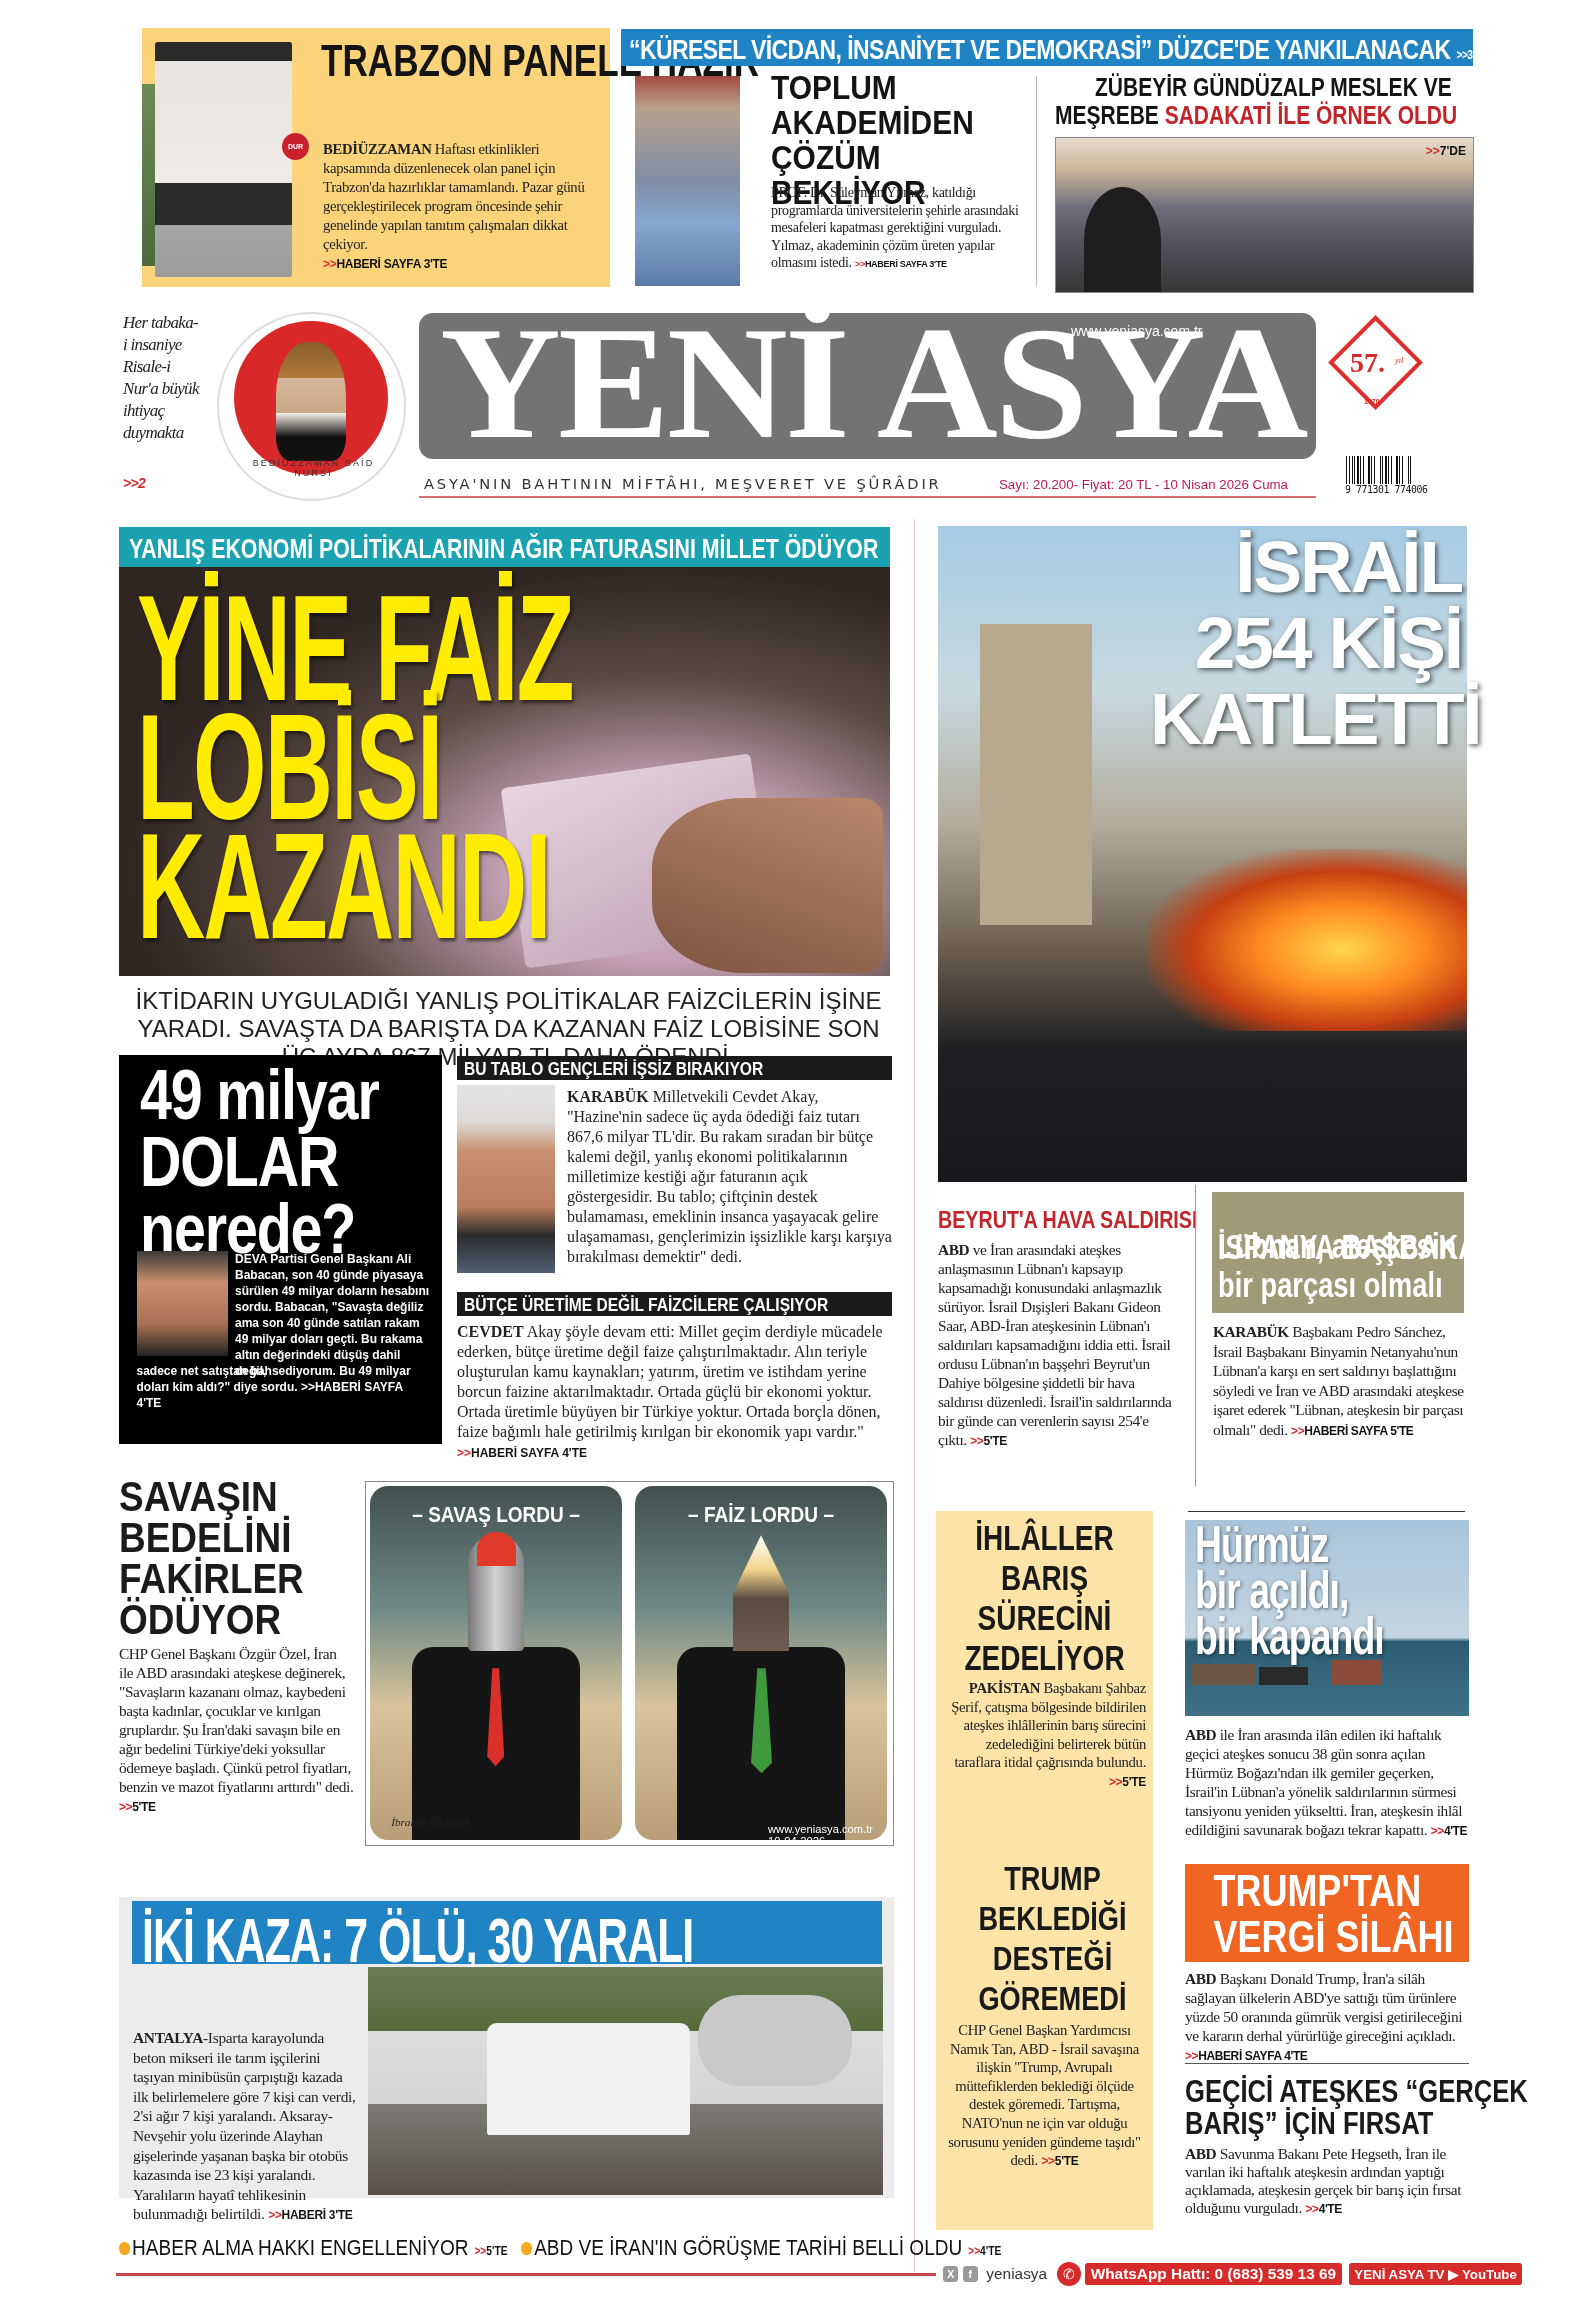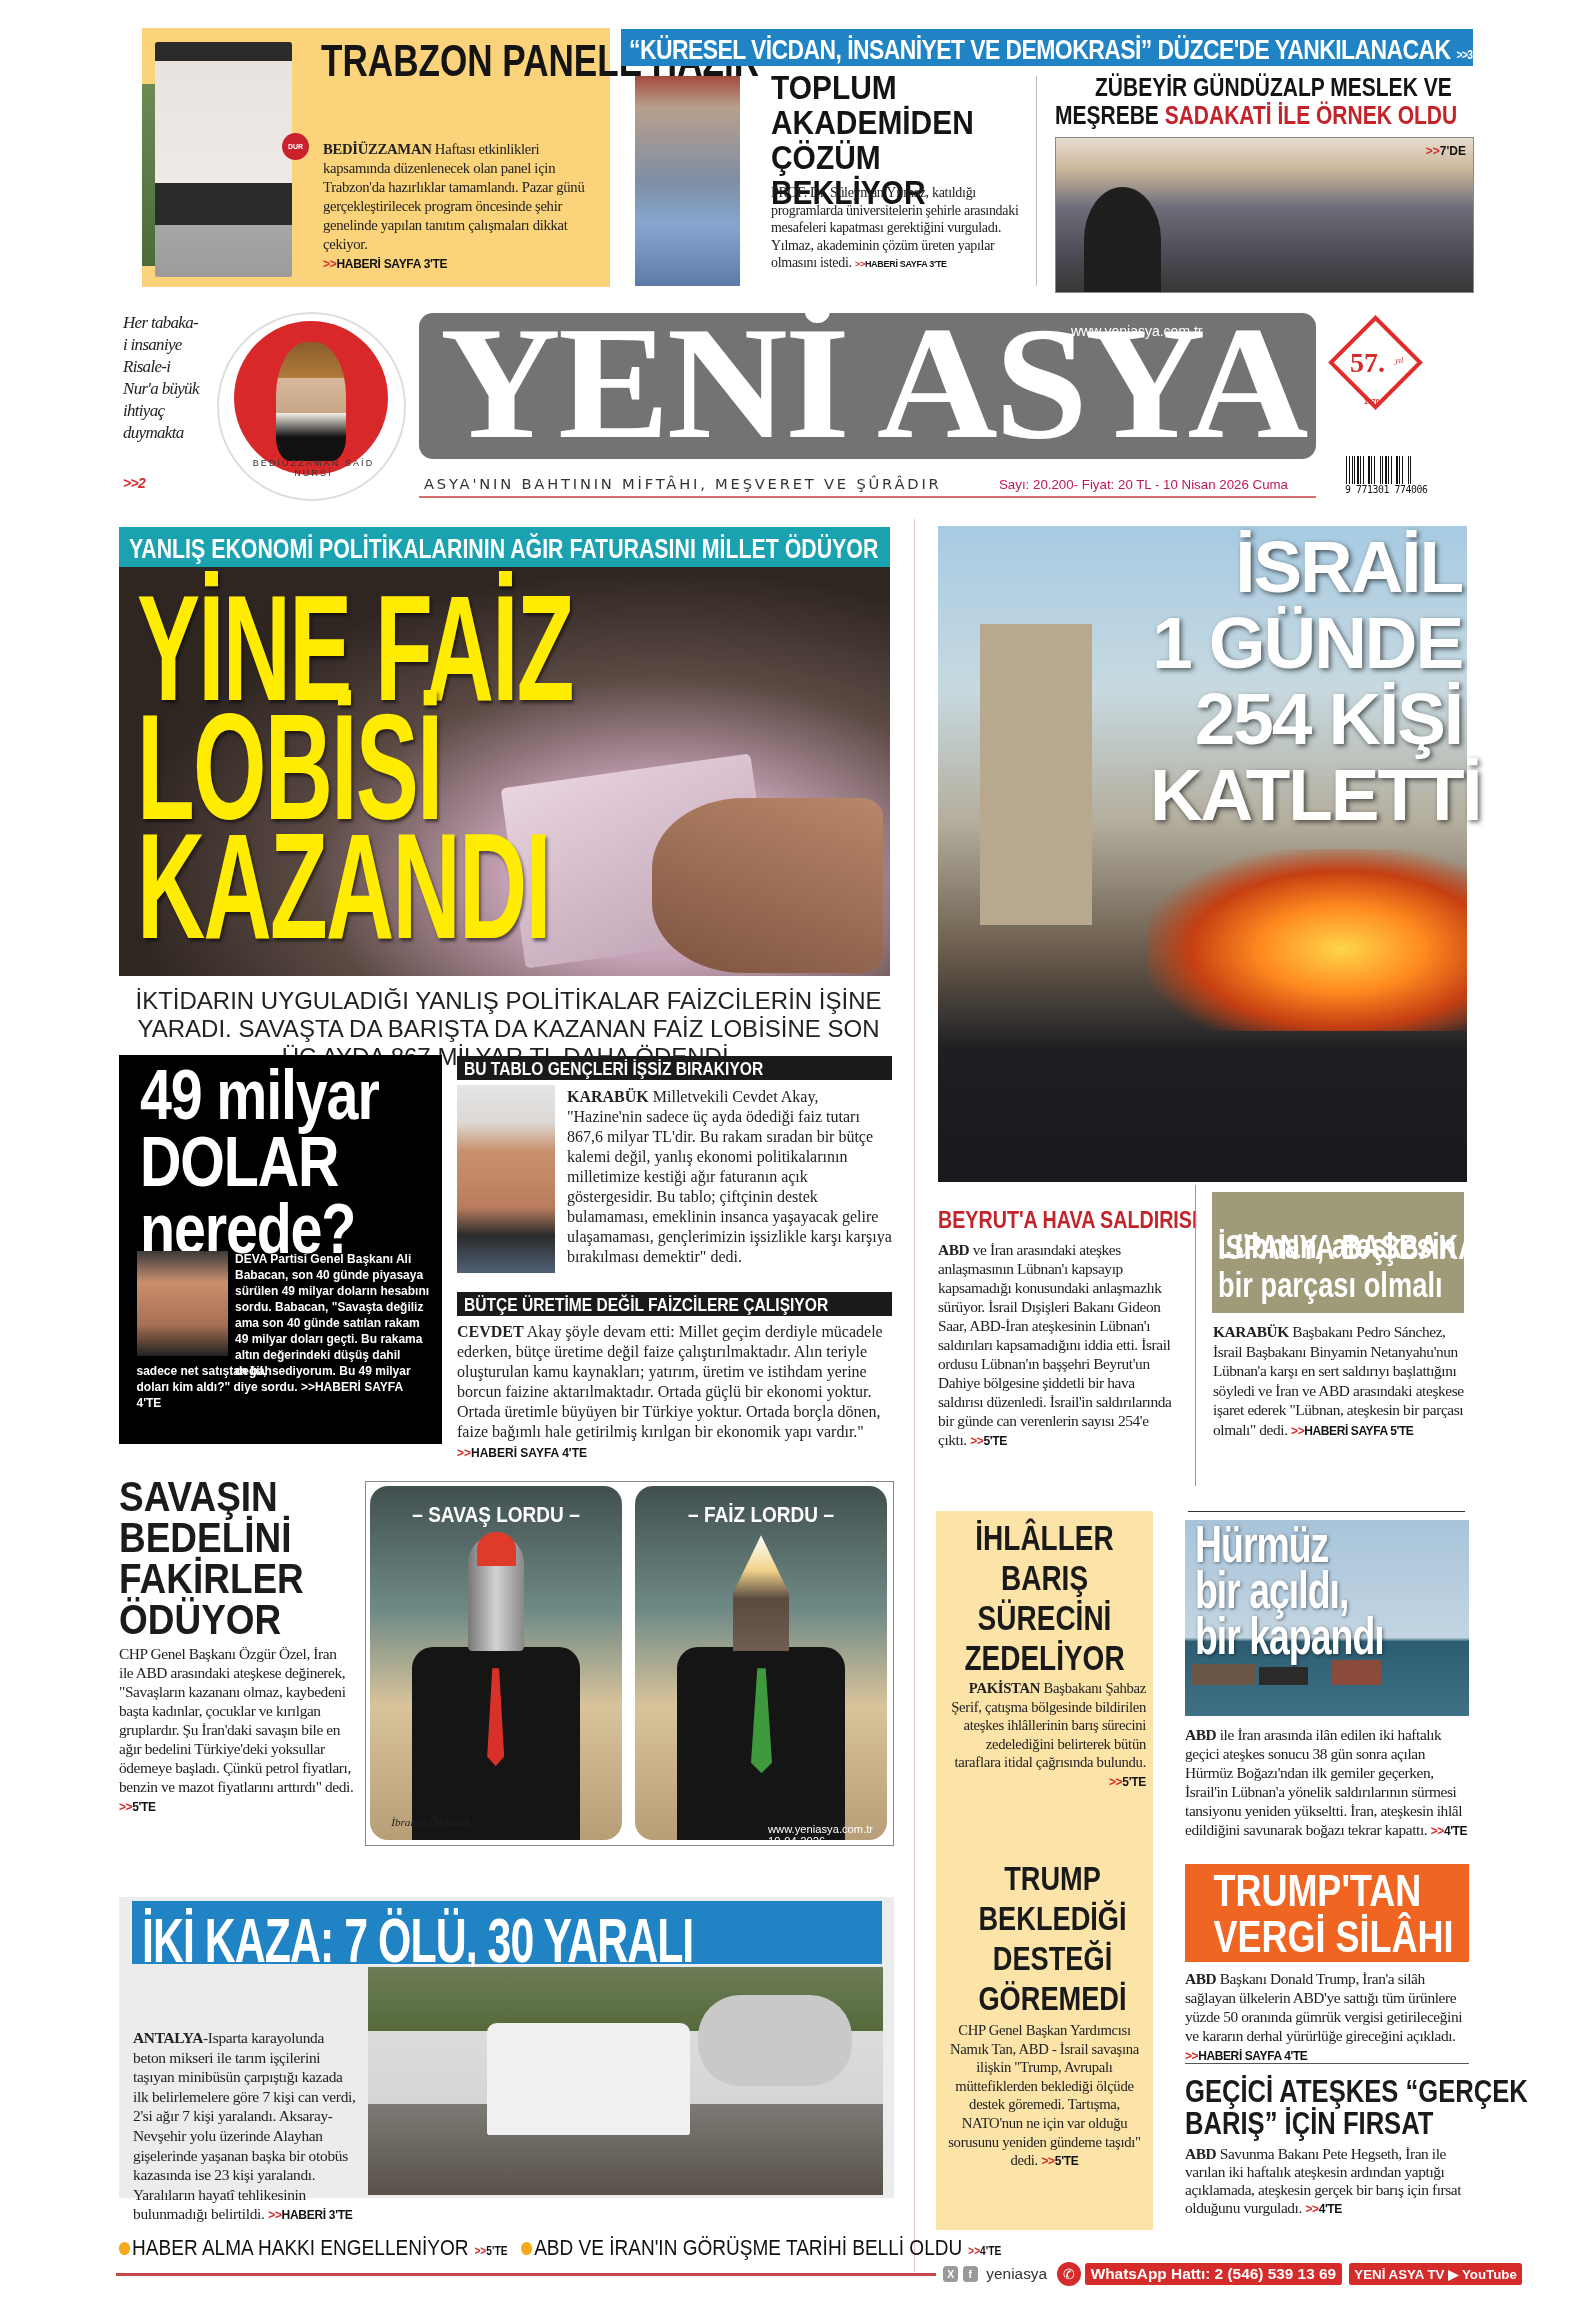--- a/index.html
+++ b/index.html
@@ -291,21 +291,20 @@
   <div class="abs truck"></div>
 </div>
 
 <div id="col-rule" class="abs"></div>
 <div id="israil-photo" class="abs photo">
   <div class="abs bld"></div>
   <div class="abs fire"></div>
 </div>
 <div id="israil-hl" class="abs">
   <div>İSRAİL</div>
-  <div>1 GÜNDE</div>
   <div>254 KİŞİ</div>
   <div>KATLETTİ</div>
 </div>
 
 <div id="beyrut-kicker" class="abs cond hl">BEYRUT'A HAVA SALDIRISI</div>
 <div id="beyrut-text" class="abs body-text">
   <b>ABD</b><span> ve İran arasındaki ateşkes anlaşmasının Lübnan'ı kapsayıp kapsamadığı konusundaki anlaşmazlık sürüyor. İsrail Dışişleri Bakanı Gideon Saar, ABD-İran ateşkesinin Lübnan'ı saldırıları kapsamadığını iddia etti. İsrail ordusu Lübnan'ın başşehri Beyrut'un Dahiye bölgesine şiddetli bir hava saldırısı düzenledi. İsrail'in saldırılarında bir günde can verenlerin sayısı 254'e çıktı.</span>
   <span class="more"><span class="arr">&gt;&gt;</span><span>5'TE</span></span>
 </div>
 <div id="sub-rule" class="abs"></div>
@@ -382,16 +381,16 @@
 <div id="ticker" class="abs">
   <span><span class="dot"></span><span>HABER ALMA HAKKI ENGELLENİYOR</span></span><span class="ref"><span class="arr">&gt;&gt;</span><span>5'TE</span></span>
   <span><span class="dot"></span><span>ABD VE İRAN'IN GÖRÜŞME TARİHİ BELLİ OLDU</span></span><span class="ref"><span class="arr">&gt;&gt;</span><span>4'TE</span></span>
 </div>
 <div id="footer-rule" class="abs"></div>
 <div id="footer-social" class="abs">
   <span class="soc-ic">X</span>
   <span class="soc-ic">f</span>
   <span id="footer-handle">yeniasya</span>
   <span id="footer-wa-icon">✆</span>
-  <span id="footer-wa">WhatsApp Hattı: 2 (546) 539 13 69</span>
+  <span id="footer-wa">WhatsApp Hattı: 0 (683) 539 13 69</span>
   <span id="footer-tv"><span>YENİ ASYA TV</span> <span>▶</span> <span>YouTube</span></span>
 </div>
 
 
 </body></html>

